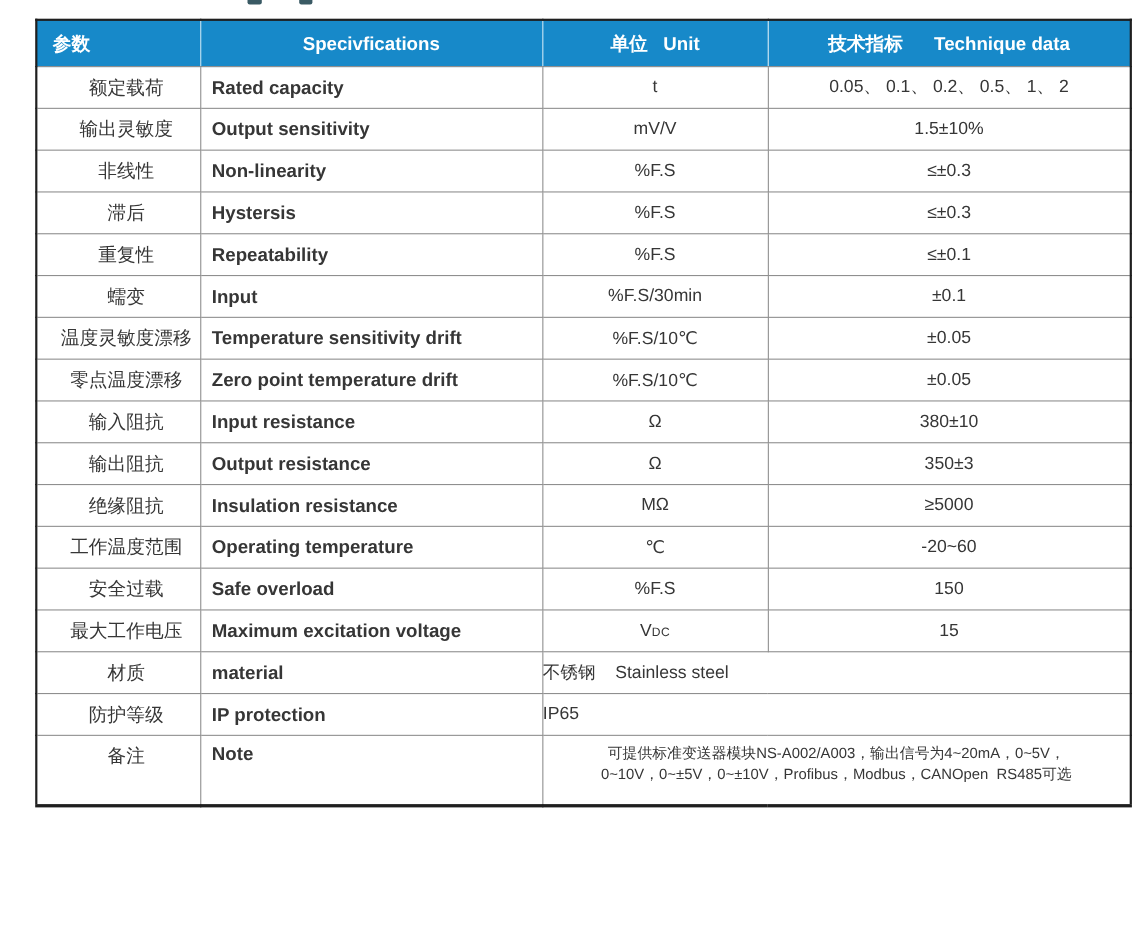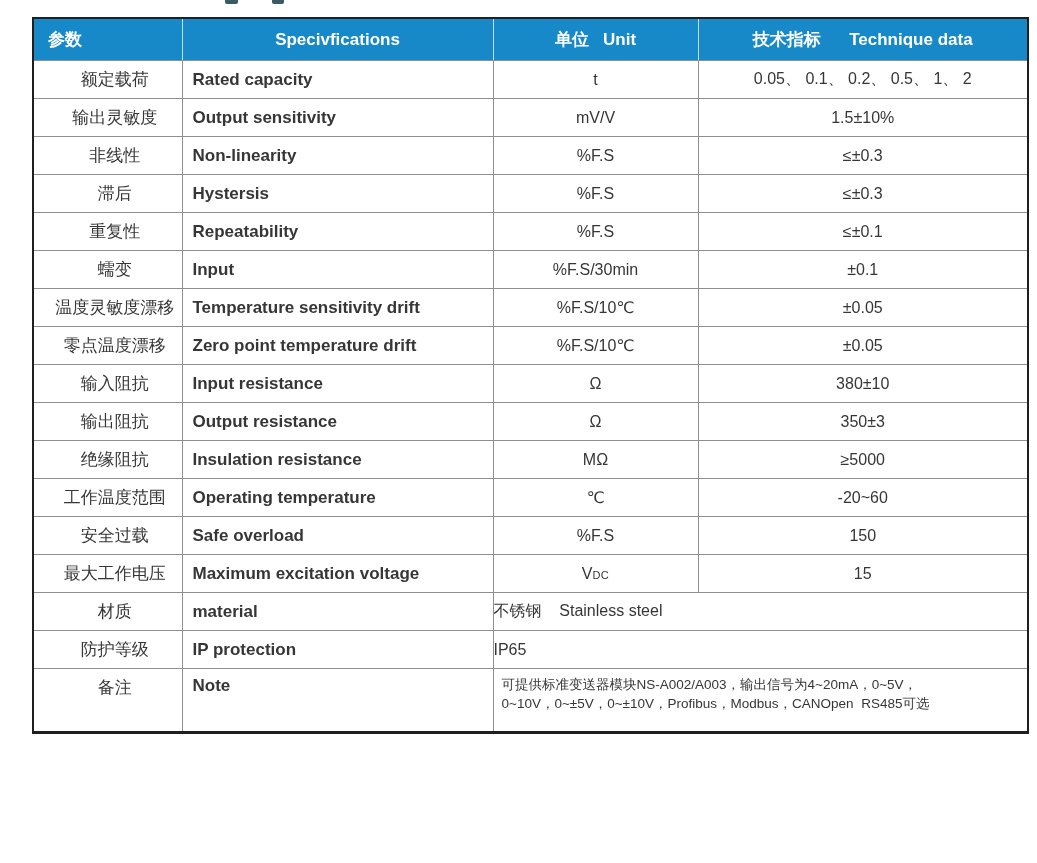--- a/index.html
+++ b/index.html
@@ -63,21 +63,21 @@
   td.merged { text-align: left; font-size: 16px; white-space: pre; }
   .unit-sub { font-size: 11px; letter-spacing: 0.5px; }
   tr.note-row { height: 64px; margin-top: 40px; }
   tr.note-row td { vertical-align: top; padding-top: 7px; }
   td.note-cell {
     text-align: left;
     font-size: 13.5px;
     line-height: 1.4;
     padding: 6px 8px 0 8px;
   }
-  td.note-cell div { white-space: pre; }
+  td.note-cell div { white-space: pre; text-align: center; }
 </style>
 </head>
 <body>
 
 <div class="canvas">
   <span class="frag frag1"></span>
   <span class="frag frag2"></span>
 
   <table class="spec-table">
     <colgroup>

